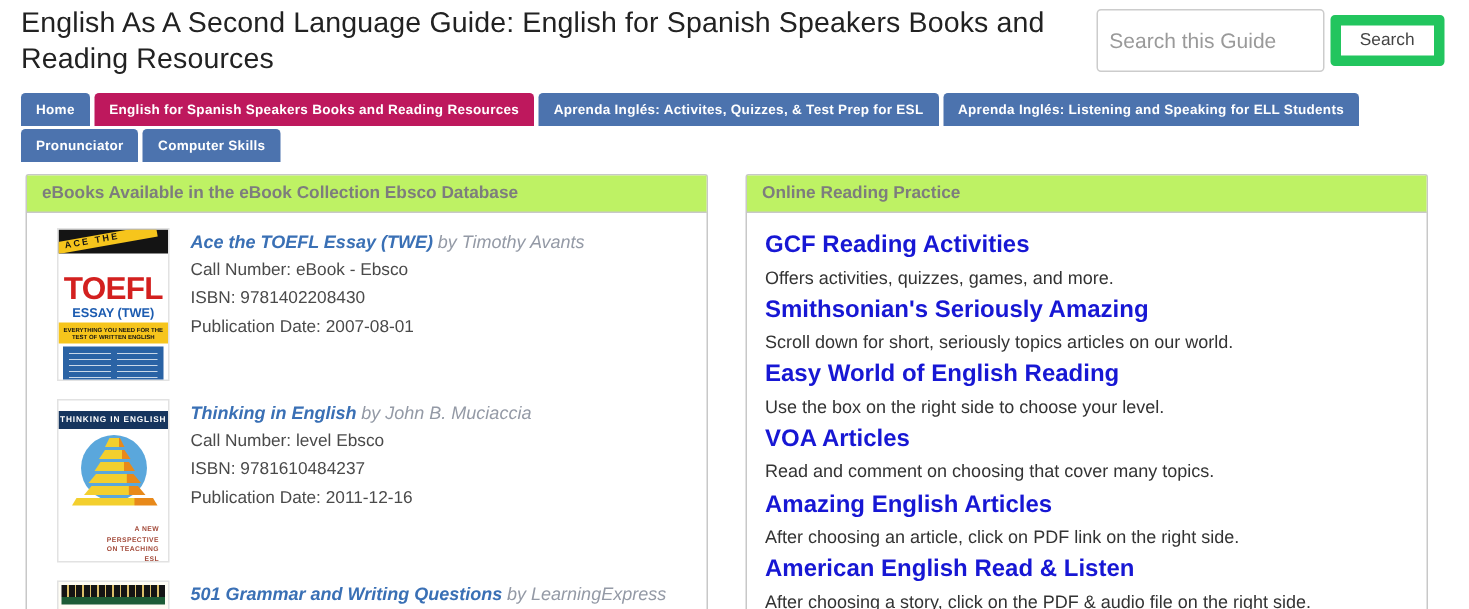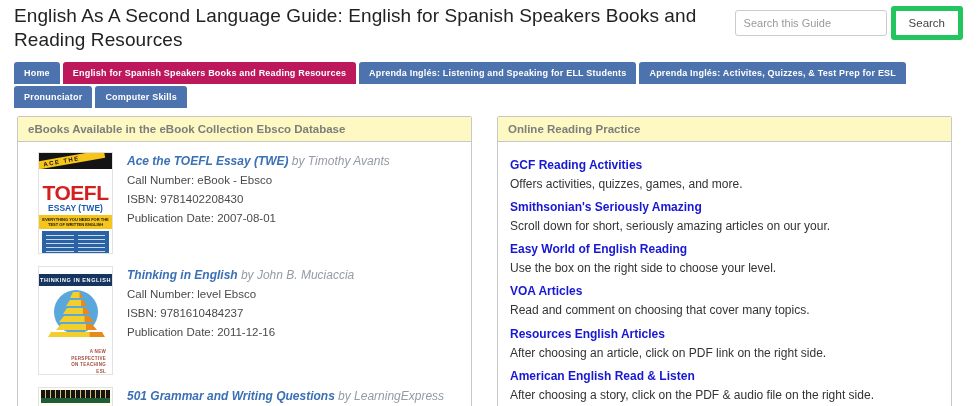--- a/index.html
+++ b/index.html
@@ -16,28 +16,28 @@
   .top {
     display: flex; justify-content: space-between; align-items: flex-start;
     padding: 4px 16px 0 14px;
   }
   .page-title {
     margin: 0; font-size: 19px; font-weight: 400; color: #222;
     line-height: 1.26; max-width: 712px; letter-spacing: 0.1px;
   }
   .search-area { display: flex; align-items: center; margin-top: 2px; }
   .search-input {
-    width: 152px; height: 26px; border: 1px solid #ccc; border-radius: 3px;
-    padding: 0 8px; font-size: 11px; color: #333; outline: none;
+    width: 152px; height: 42px; border: 1px solid #ccc; border-radius: 3px;
+    padding: 0 8px; font-size: 14px; color: #333; outline: none;
     font-family: "Liberation Sans", sans-serif;
   }
   .search-input::placeholder { color: #9a9a9a; }
   .search-btn {
     margin-left: 4px; height: 34px; padding: 0 13px;
-    background: #fff; border: 5px solid #22c55e; border-radius: 3px;
+    background: #fff; border: 7px solid #22c55e; border-radius: 3px;
     font-size: 11.5px; color: #444; cursor: pointer;
     font-family: "Liberation Sans", sans-serif;
   }
 
   
   .tabs { padding: 0 14px; margin-top: 10px; }
   .tab-row { display: flex; gap: 3px; margin-bottom: 2px; }
   .tab {
     background: #4c73ae; color: #fff; font-size: 9px; font-weight: bold;
     padding: 6px 10px; border-radius: 3px 3px 0 0; white-space: nowrap;
@@ -45,21 +45,21 @@
   }
   .tab.active { background: #be185d; }
 
   
   .columns { display: flex; gap: 25px; padding: 6px 0 0 17px; }
   .box {
     width: 455px; min-height: 420px;
     border: 1px solid #c8c8c8; border-radius: 2px; background: #fff;
   }
   .box-header {
-    background: #fef9c3; border-bottom: 1px solid #c8c8c8;
+    background: #bef264; border-bottom: 1px solid #c8c8c8;
     padding: 6px 10px; font-size: 11.5px; font-weight: bold; color: #7d7d7d;
   }
   .books-body { padding: 8px 14px 0; }
   .links-body { padding: 13px 12px 0; }
 
   
   .book { display: flex; margin-bottom: 10px; }
   .book-cover { flex: 0 0 75px; margin: 2px 14px 0 6px; cursor: pointer; }
   .book-info { font-size: 11.5px; color: #4a4a4a; line-height: 1.65; padding-top: 3px; }
   .book-title-line { margin-bottom: 1px; line-height: 1.4; font-style: italic; }
@@ -89,21 +89,21 @@
 
   
   .c3 { width: 75px; height: 100px; border: 1px solid #e2e2e2; background: #fffdf4; overflow: hidden; position: relative; }
   .c3-top { height: 8px; margin: 2px 2px 0; background: #141414;
     background-image: repeating-linear-gradient(to right, transparent 0 4px, rgba(255,220,120,.85) 4px 5px); }
   .c3-green { height: 5px; background: #1d5c35; margin: 0 2px; }
 
   
   .link-item { margin-bottom: 5px; }
   .link-item .resource-link {
-    display: inline-block; color: #1717d4; font-weight: bold; font-size: 12px;
+    display: inline-block; color: #1717d4; font-weight: bold; font-size: 16px;
     text-decoration: none; margin-bottom: 4px; cursor: pointer;
   }
   .link-desc { font-size: 12px; color: #333; margin: 0 0 4px; line-height: 1.35; }
 </style>
 </head>
 <body>
 
 <div class="page">
 
   <div class="top">
@@ -111,22 +111,22 @@
     <div class="search-area">
       <input class="search-input" type="text" placeholder="Search this Guide" style="">
       <button class="search-btn">Search</button>
     </div>
   </div>
 
   <div class="tabs">
     <div class="tab-row">
       <span class="tab">Home</span>
       <span class="tab active">English for Spanish Speakers Books and Reading Resources</span>
+      <span class="tab">Aprenda Inglés: Activites, Quizzes, &amp; Test Prep for ESL</span>
       <span class="tab">Aprenda Inglés: Listening and Speaking for ELL Students</span>
-      <span class="tab">Aprenda Inglés: Activites, Quizzes, &amp; Test Prep for ESL</span>
     </div>
     <div class="tab-row">
       <span class="tab">Pronunciator</span>
       <span class="tab">Computer Skills</span>
     </div>
   </div>
 
   <div class="columns">
 
     <div class="box">
@@ -213,35 +213,35 @@
       <div class="box-header">Online Reading Practice</div>
       <div class="links-body">
 
         <div class="link-item">
           <a class="resource-link">GCF Reading Activities</a>
           <p class="link-desc">Offers activities, quizzes, games, and more.</p>
         </div>
 
         <div class="link-item">
           <a class="resource-link">Smithsonian's Seriously Amazing</a>
-          <p class="link-desc">Scroll down for short, seriously amazing articles on our your.</p>
+          <p class="link-desc">Scroll down for short, seriously topics articles on our world.</p>
         </div>
 
         <div class="link-item">
           <a class="resource-link">Easy World of English Reading</a>
           <p class="link-desc">Use the box on the right side to choose your level.</p>
         </div>
 
         <div class="link-item">
           <a class="resource-link">VOA Articles</a>
           <p class="link-desc">Read and comment on choosing that cover many topics.</p>
         </div>
 
         <div class="link-item">
-          <a class="resource-link">Resources English Articles</a>
+          <a class="resource-link">Amazing English Articles</a>
           <p class="link-desc">After choosing an article, click on PDF link on the right side.</p>
         </div>
 
         <div class="link-item">
           <a class="resource-link">American English Read &amp; Listen</a>
           <p class="link-desc">After choosing a story, click on the PDF &amp; audio file on the right side.</p>
         </div>
 
       </div>
     </div>

